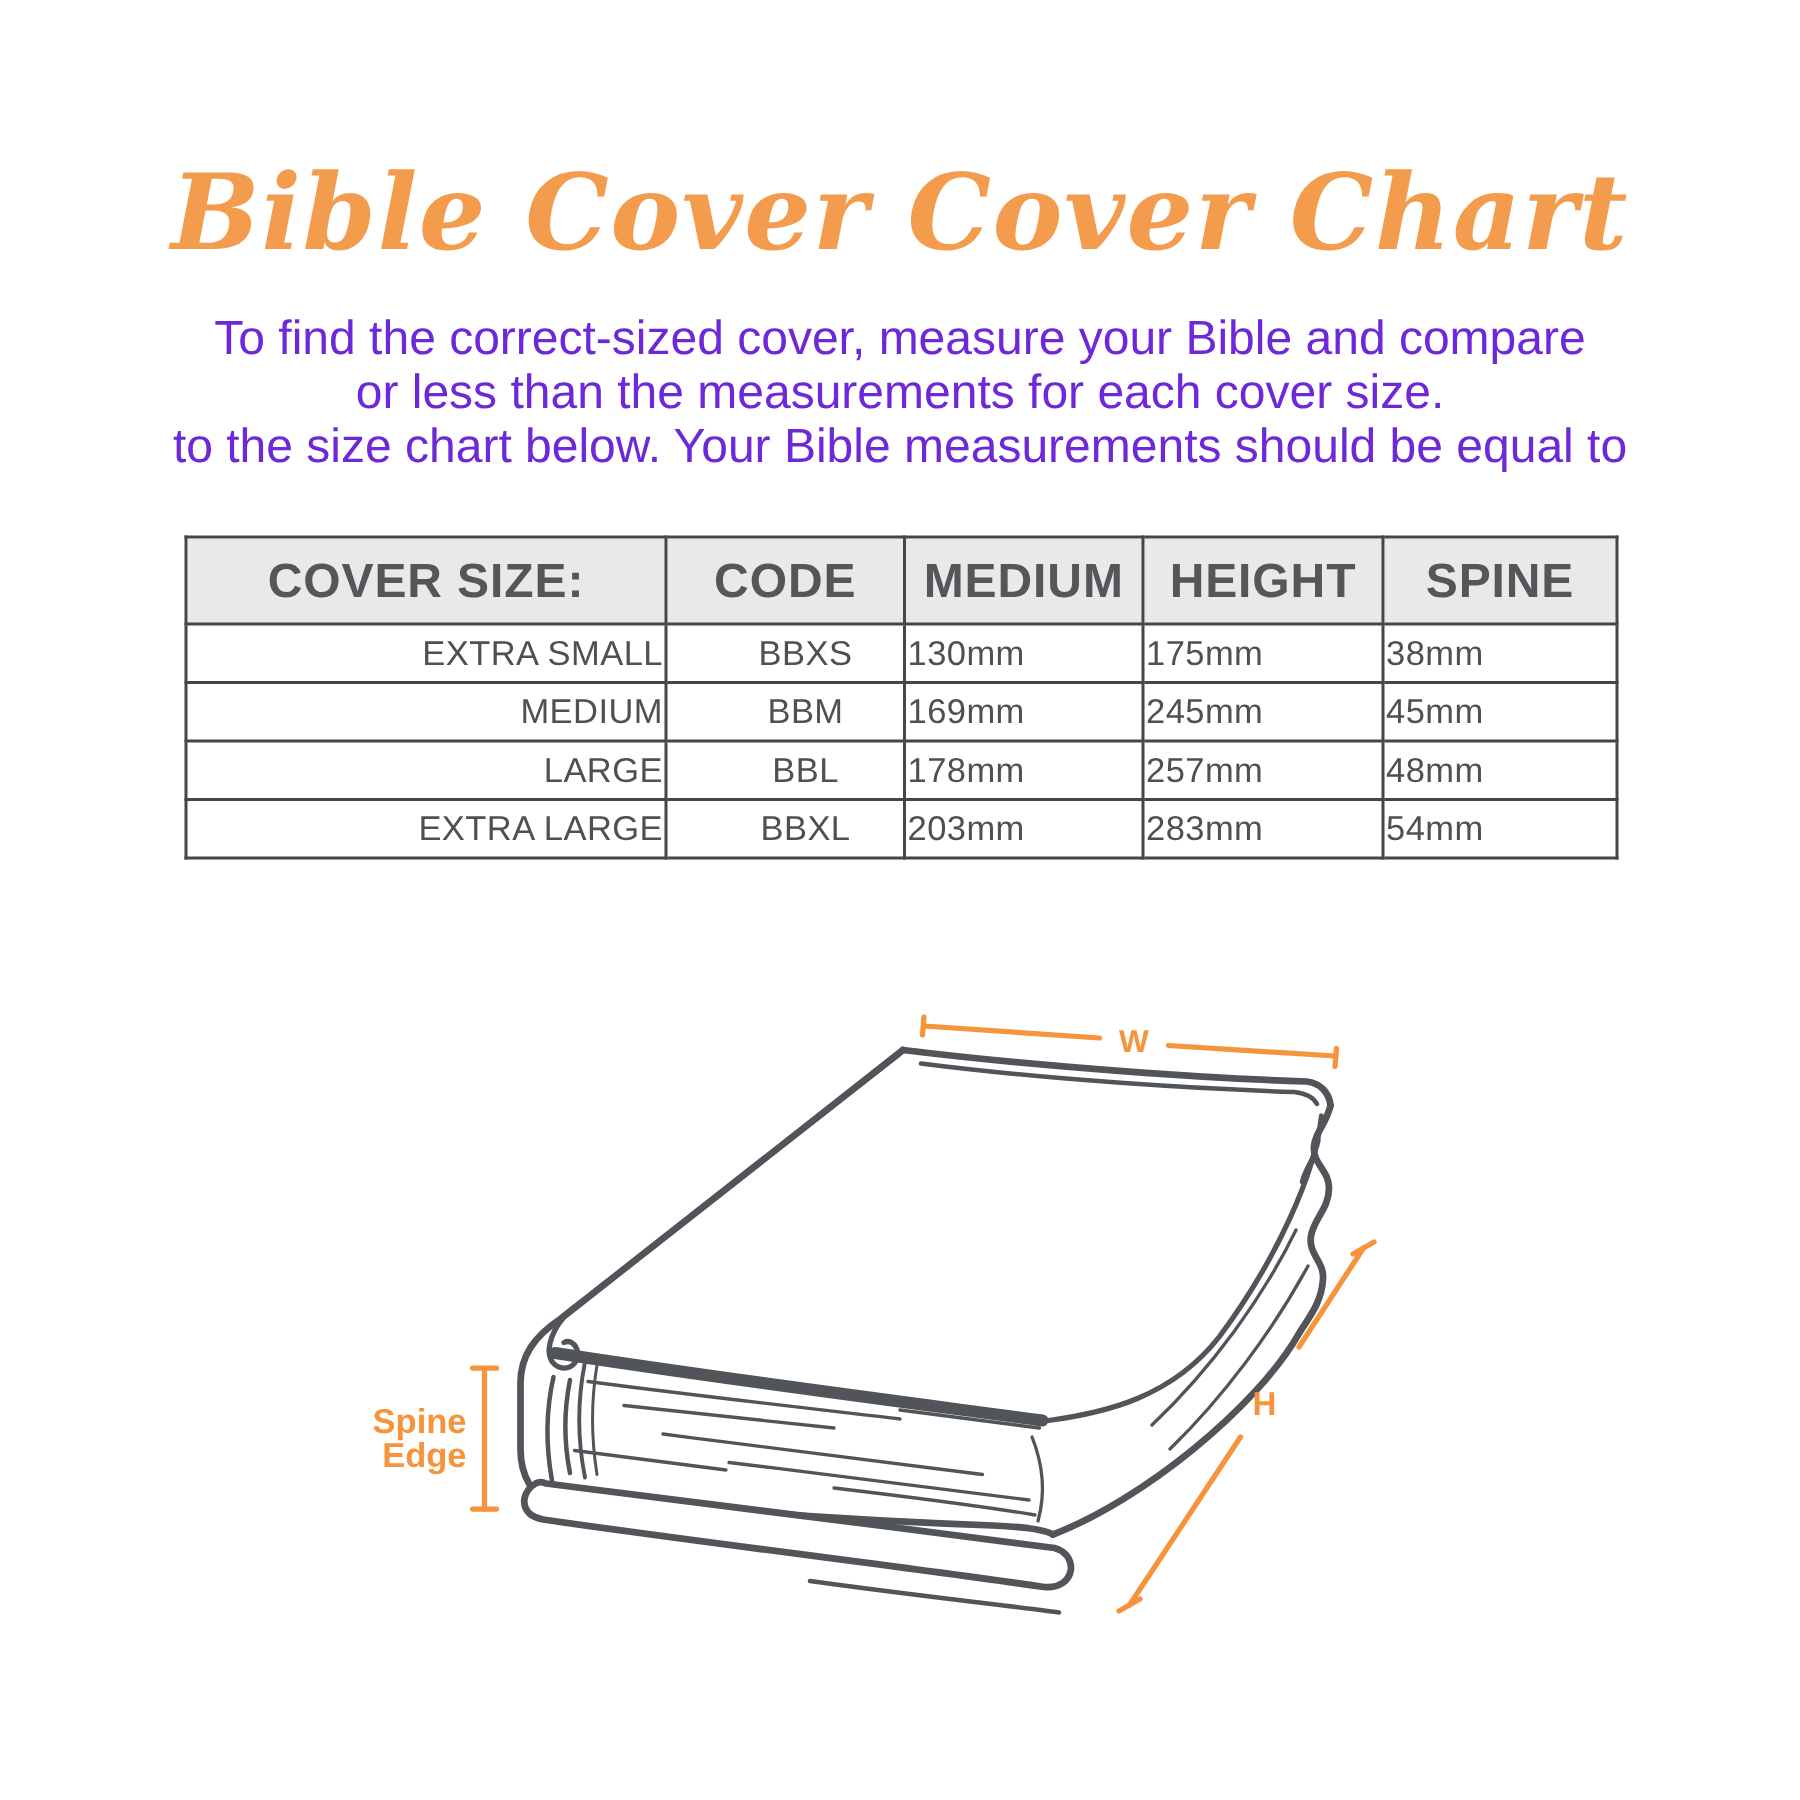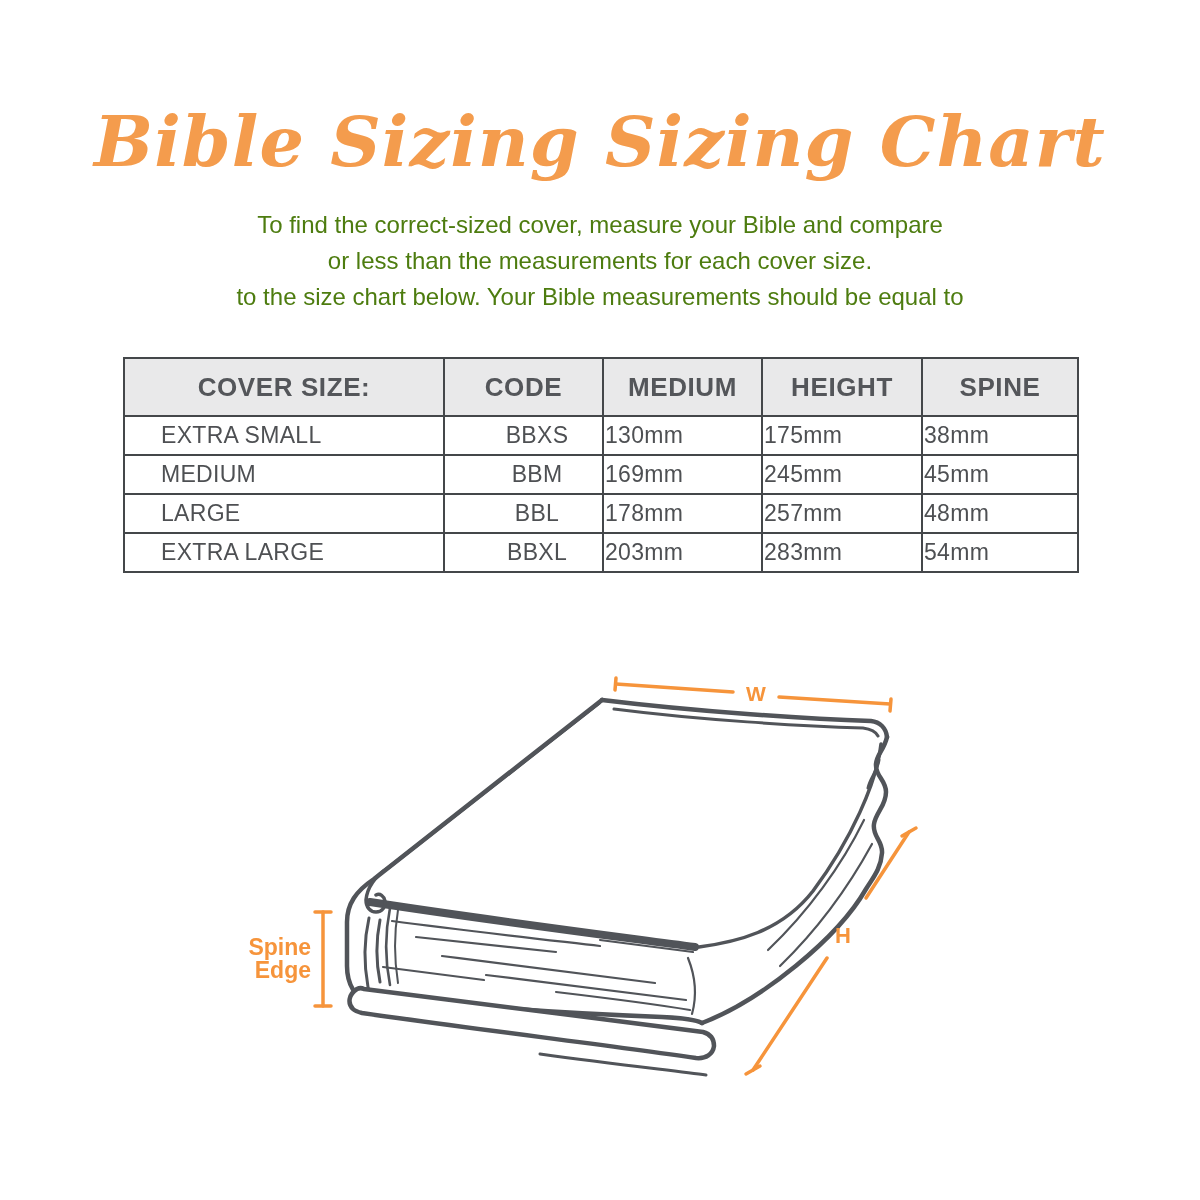--- a/index.html
+++ b/index.html
@@ -21,69 +21,69 @@
     font-weight: bold;
     font-size: 70px;
     letter-spacing: 1px;
     color: #F49C4D;
   }
   .intro {
     position: absolute;
     top: 207px; left: 0;
     width: 100%;
     text-align: center;
-    font-size: 24px;
+    font-size: 32px;
     line-height: 36px;
     font-weight: 500;
-    color: #4d7c0f;
+    color: #6d28d9;
   }
   table.sizing {
     position: absolute;
     top: 357px; left: 123px;
     width: 954px;
     border-collapse: collapse;
     table-layout: fixed;
     border: 2px solid #44474A;
   }
   table.sizing th, table.sizing td {
     border: 2px solid #44474A;
     color: #4E5053;
     white-space: nowrap;
     overflow: hidden;
   }
   table.sizing thead tr { height: 58px; background: #E9E9EA; }
   table.sizing tbody tr { height: 39px; background: #ffffff; }
   table.sizing th {
-    font-size: 26px;
+    font-size: 32px;
     font-weight: bold;
     letter-spacing: 0.6px;
     text-align: center;
     color: #54565A;
     margin-top: 25px;
   }
   table.sizing td {
     font-size: 23px;
     letter-spacing: 0.3px;
   }
-  td.c-size { text-align: left; padding-left: 36px; margin-left: 33px; }
+  td.c-size { text-align: right; padding-left: 36px; margin-left: 33px; }
   td.c-code { text-align: center; padding-left: 28px; }
   td.c-num  { text-align: left; padding-right: 20px; }
   #book-svg { position: absolute; top: 640px; left: 0; }
   .dim-label {
     font-family: "Liberation Sans", sans-serif;
     font-weight: bold;
     fill: #F6943B;
   }
 </style>
 </head>
 <body>
 
 <div id="page">
 
-  <div class="title">Bible Sizing Sizing Chart</div>
+  <div class="title">Bible Cover Cover Chart</div>
 
   <div class="intro">
     <div>To find the correct-sized cover, measure your Bible and compare</div>
     <div>or less than the measurements for each cover size.</div>
     <div>to the size chart below. Your Bible measurements should be equal to</div>
   </div>
 
   <table class="sizing">
     <colgroup>
       <col style="width:320px">

